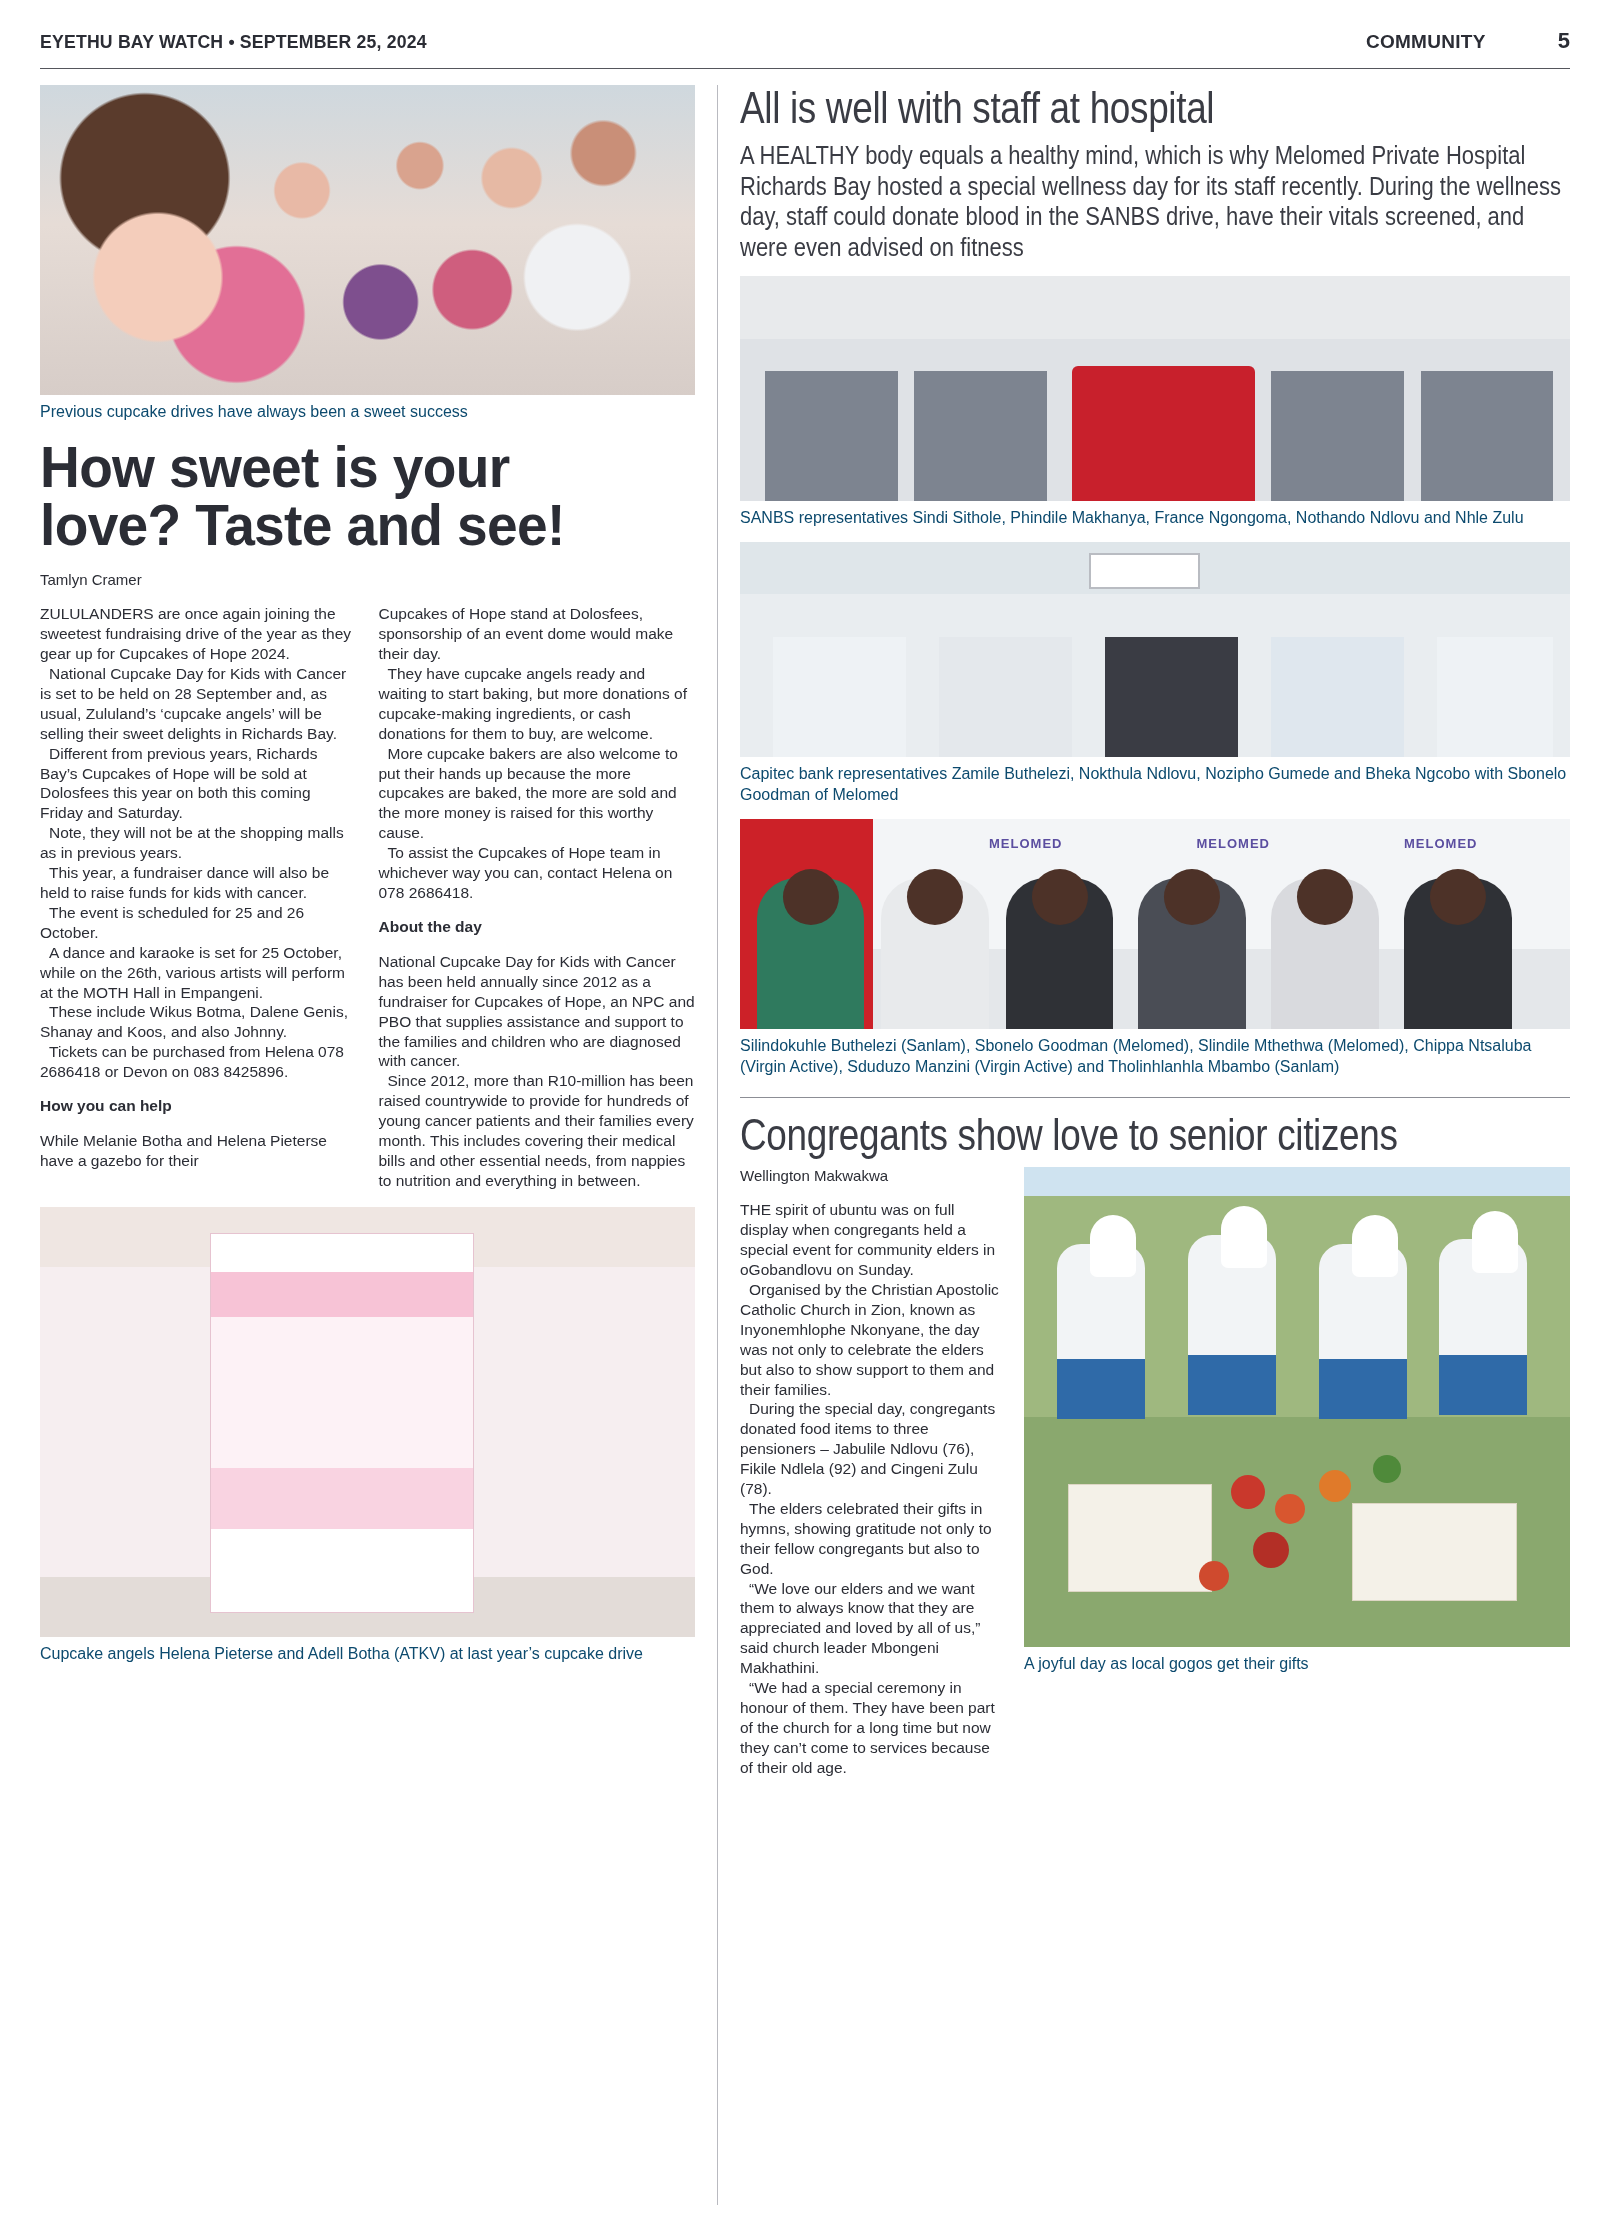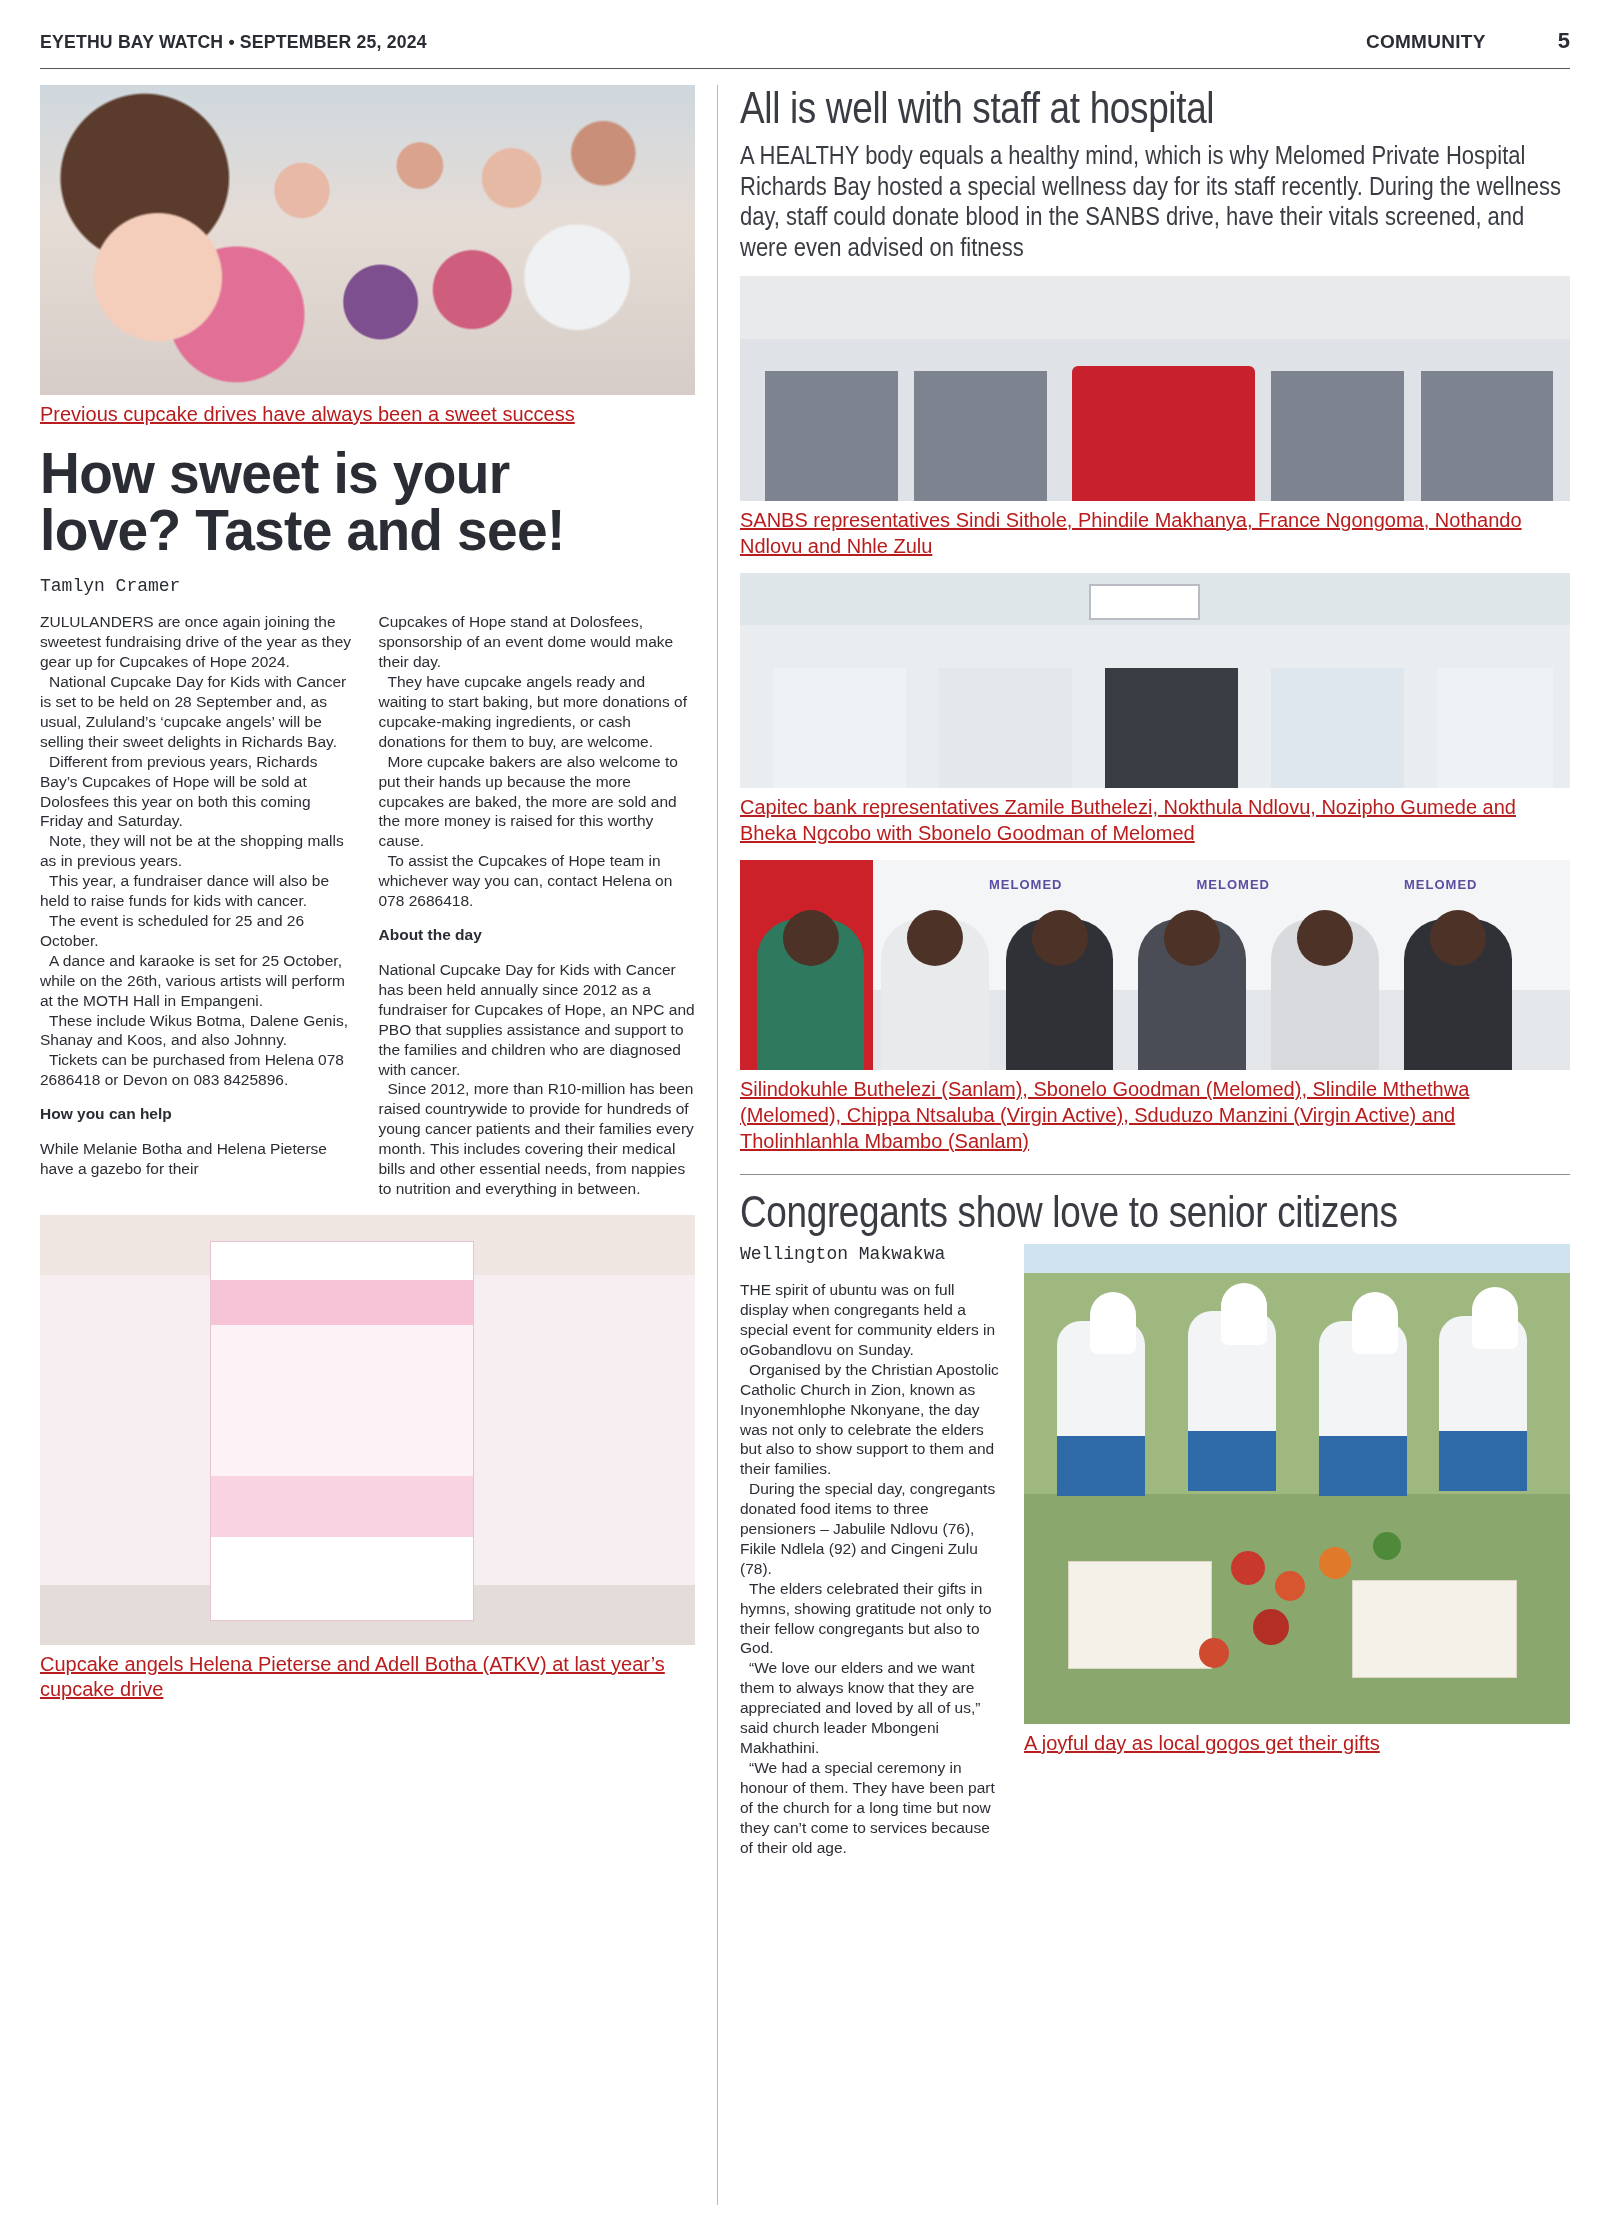--- a/index.html
+++ b/index.html
@@ -23,40 +23,40 @@
 
   
   .body-grid{display:flex;margin-top:16px;height:2120px;}
   .col-left{width:655px;position:relative;}
   .divider{width:1px;background:#b9bac0;margin:0 22px;align-self:stretch;}
   .col-right{flex:1;position:relative;}
 
   
   .photo{position:relative;overflow:hidden;background:#cfd3d8;}
   .photo .ph-inner{position:absolute;inset:0;}
-  .caption{font-size:20px;line-height:1.28;margin:7px 0 0 0;color:#b91c1c;text-decoration:underline;}
+  .caption{font-size:16px;line-height:1.28;margin:7px 0 0 0;color:#0c4a6e;}
 
   
   .hl-main{
     font-size:58px;line-height:.99;font-weight:bold;letter-spacing:-.7px;
     font-stretch:condensed;margin:16px 0 18px 0;color:#2b2d35;
     transform:scaleX(.95);transform-origin:left top;
   }
   .hl-sec{
     font-size:45px;line-height:1.0;font-weight:normal;letter-spacing:-.4px;
     margin:0 0 10px 0;color:#3a3c44;
     transform:scaleX(.82);transform-origin:left top;white-space:nowrap;
   }
   .standfirst{
     font-size:25px;line-height:1.22;color:#3a3c44;margin:2px 0 14px 0;
     transform:scaleX(.88);transform-origin:left top;width:113%;
   }
 
   
-  .byline{font-size:18px;margin:0 0 16px 0;color:#2b2d35;font-family:Liberation Mono, monospace;}
+  .byline{font-size:15px;margin:0 0 16px 0;color:#2b2d35;}
   .cols2{display:flex;gap:22px;}
   .tcol{width:auto;flex:1;}
   .tcol p{font-size:15.5px;line-height:1.285;margin:0;color:#2b2d35;
           text-indent:9px;}
   .tcol p.first{text-indent:0;}
   .subhead{font-size:15.5px;font-weight:bold;margin:15px 0 0 0;}
   .tcol p.tight{margin-top:16px;}
 
   .rule-sec{border-top:1.5px solid #8c8e95;margin:20px 0 14px 0;}
 

